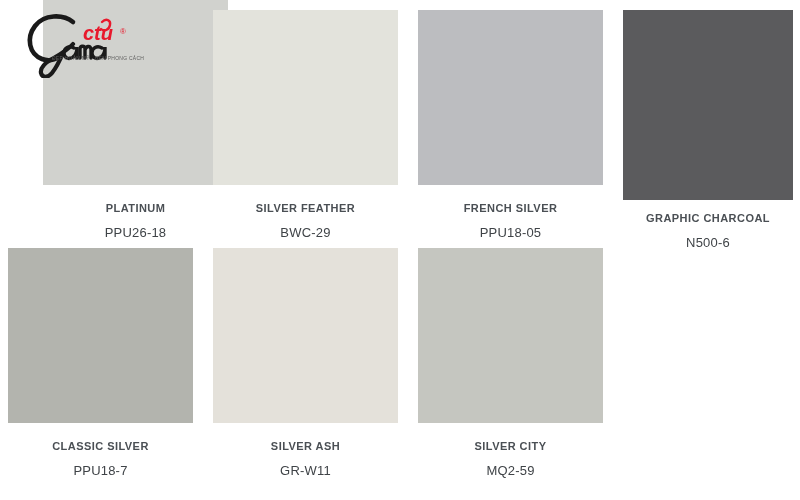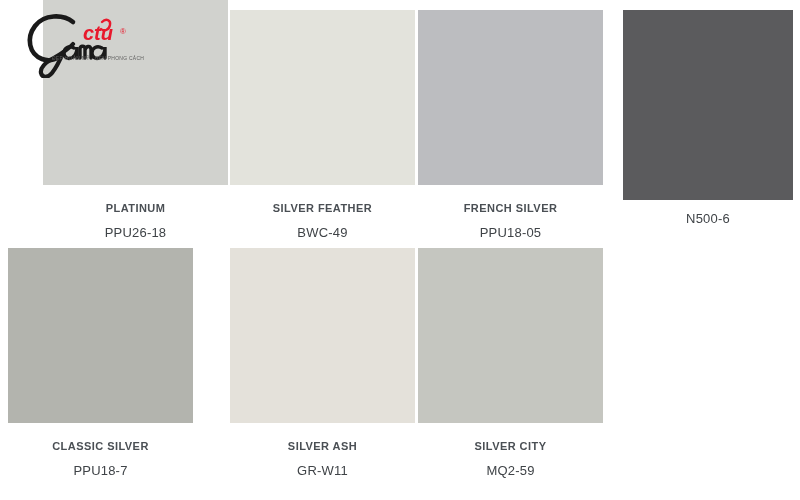--- a/index.html
+++ b/index.html
@@ -74,21 +74,21 @@
   .cell-3 .swatch-name { margin-top: 13px; }
 
   
   .r2 { top: 248px; }
   .r2 .swatch-chip { height: 175px; }
   .r2 .swatch-name { margin-top: 18px; }
   .r2 .swatch-code { margin-top: 12px; }
 
   
   .c0 { left: 8px;   width: 185px; }
-  .c1 { left: 213px; width: 185px; margin-left: 17px; }
+  .c1 { left: 213px; width: 185px; }
   .c2 { left: 418px; width: 185px; }
   .c3 { left: 623px; width: 170px; }
 
   
   .brand-logo {
     position: absolute;
     left: 16px;
     top: 12px;
     width: 150px;
     height: 66px;
@@ -119,35 +119,36 @@
     <div class="swatch-caption">
       <div class="swatch-name" style="color: rgb(74, 79, 84);">PLATINUM</div>
       <div class="swatch-code" style="color: rgb(63, 67, 71);">PPU26-18</div>
     </div>
   </div>
 
   <div class="swatch-cell r1 c1 cell-1">
     <div class="swatch-chip" style="background: rgb(227, 227, 220);"></div>
     <div class="swatch-caption">
       <div class="swatch-name" style="color: rgb(74, 79, 84);">SILVER FEATHER</div>
-      <div class="swatch-code" style="color: rgb(63, 67, 71);">BWC-49</div>
+      <div class="swatch-code" style="color: rgb(63, 67, 71);">BWC-29</div>
     </div>
   </div>
 
   <div class="swatch-cell r1 c2 cell-2">
     <div class="swatch-chip" style="background: rgb(188, 189, 192);"></div>
     <div class="swatch-caption">
       <div class="swatch-name" style="color: rgb(74, 79, 84);">FRENCH SILVER</div>
       <div class="swatch-code" style="color: rgb(63, 67, 71);">PPU18-05</div>
     </div>
   </div>
 
   <div class="swatch-cell r1 c3 cell-3">
     <div class="swatch-chip" style="background: rgb(91, 91, 93);"></div>
     <div class="swatch-caption">
+      <div class="swatch-name" style="color: rgb(74, 79, 84);">GRAPHIC CHARCOAL</div>
       <div class="swatch-code" style="color: rgb(63, 67, 71);">N500-6</div>
     </div>
   </div>
 
   <div class="swatch-cell r2 c0 cell-4">
     <div class="swatch-chip" style="background: rgb(179, 180, 174);"></div>
     <div class="swatch-caption">
       <div class="swatch-name" style="color: rgb(74, 79, 84);">CLASSIC SILVER</div>
       <div class="swatch-code" style="color: rgb(63, 67, 71);">PPU18-7</div>
     </div>

